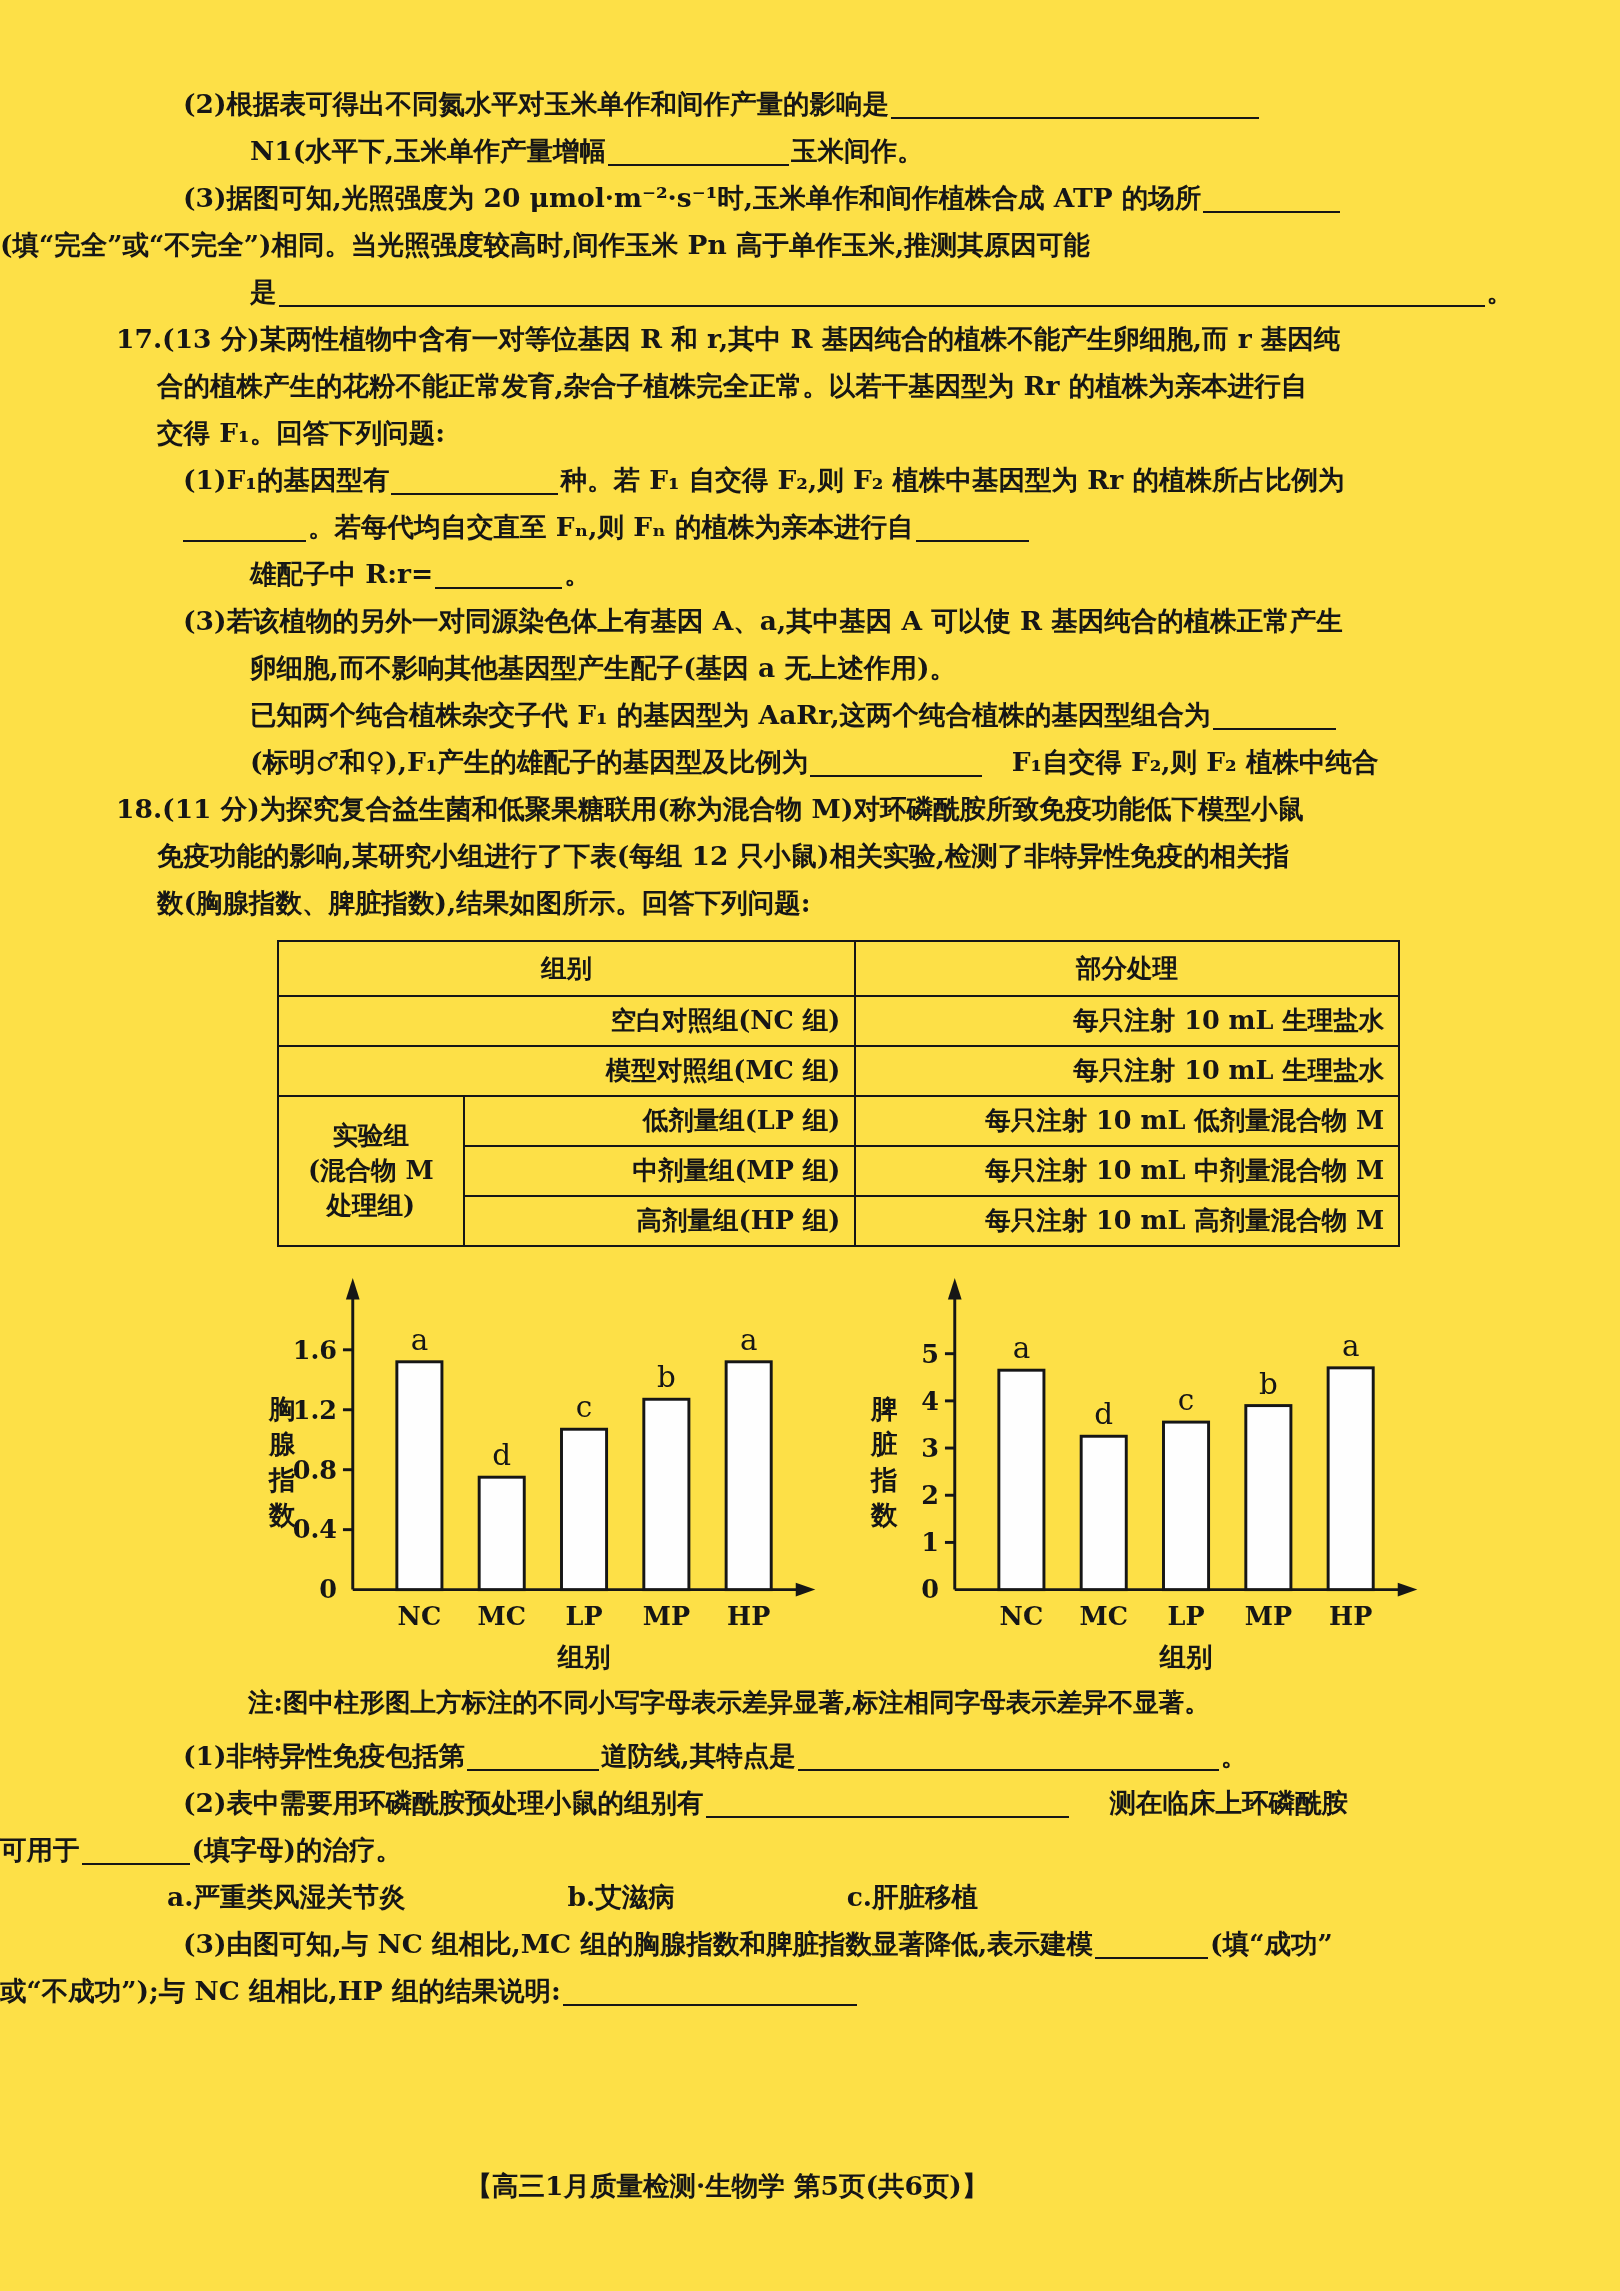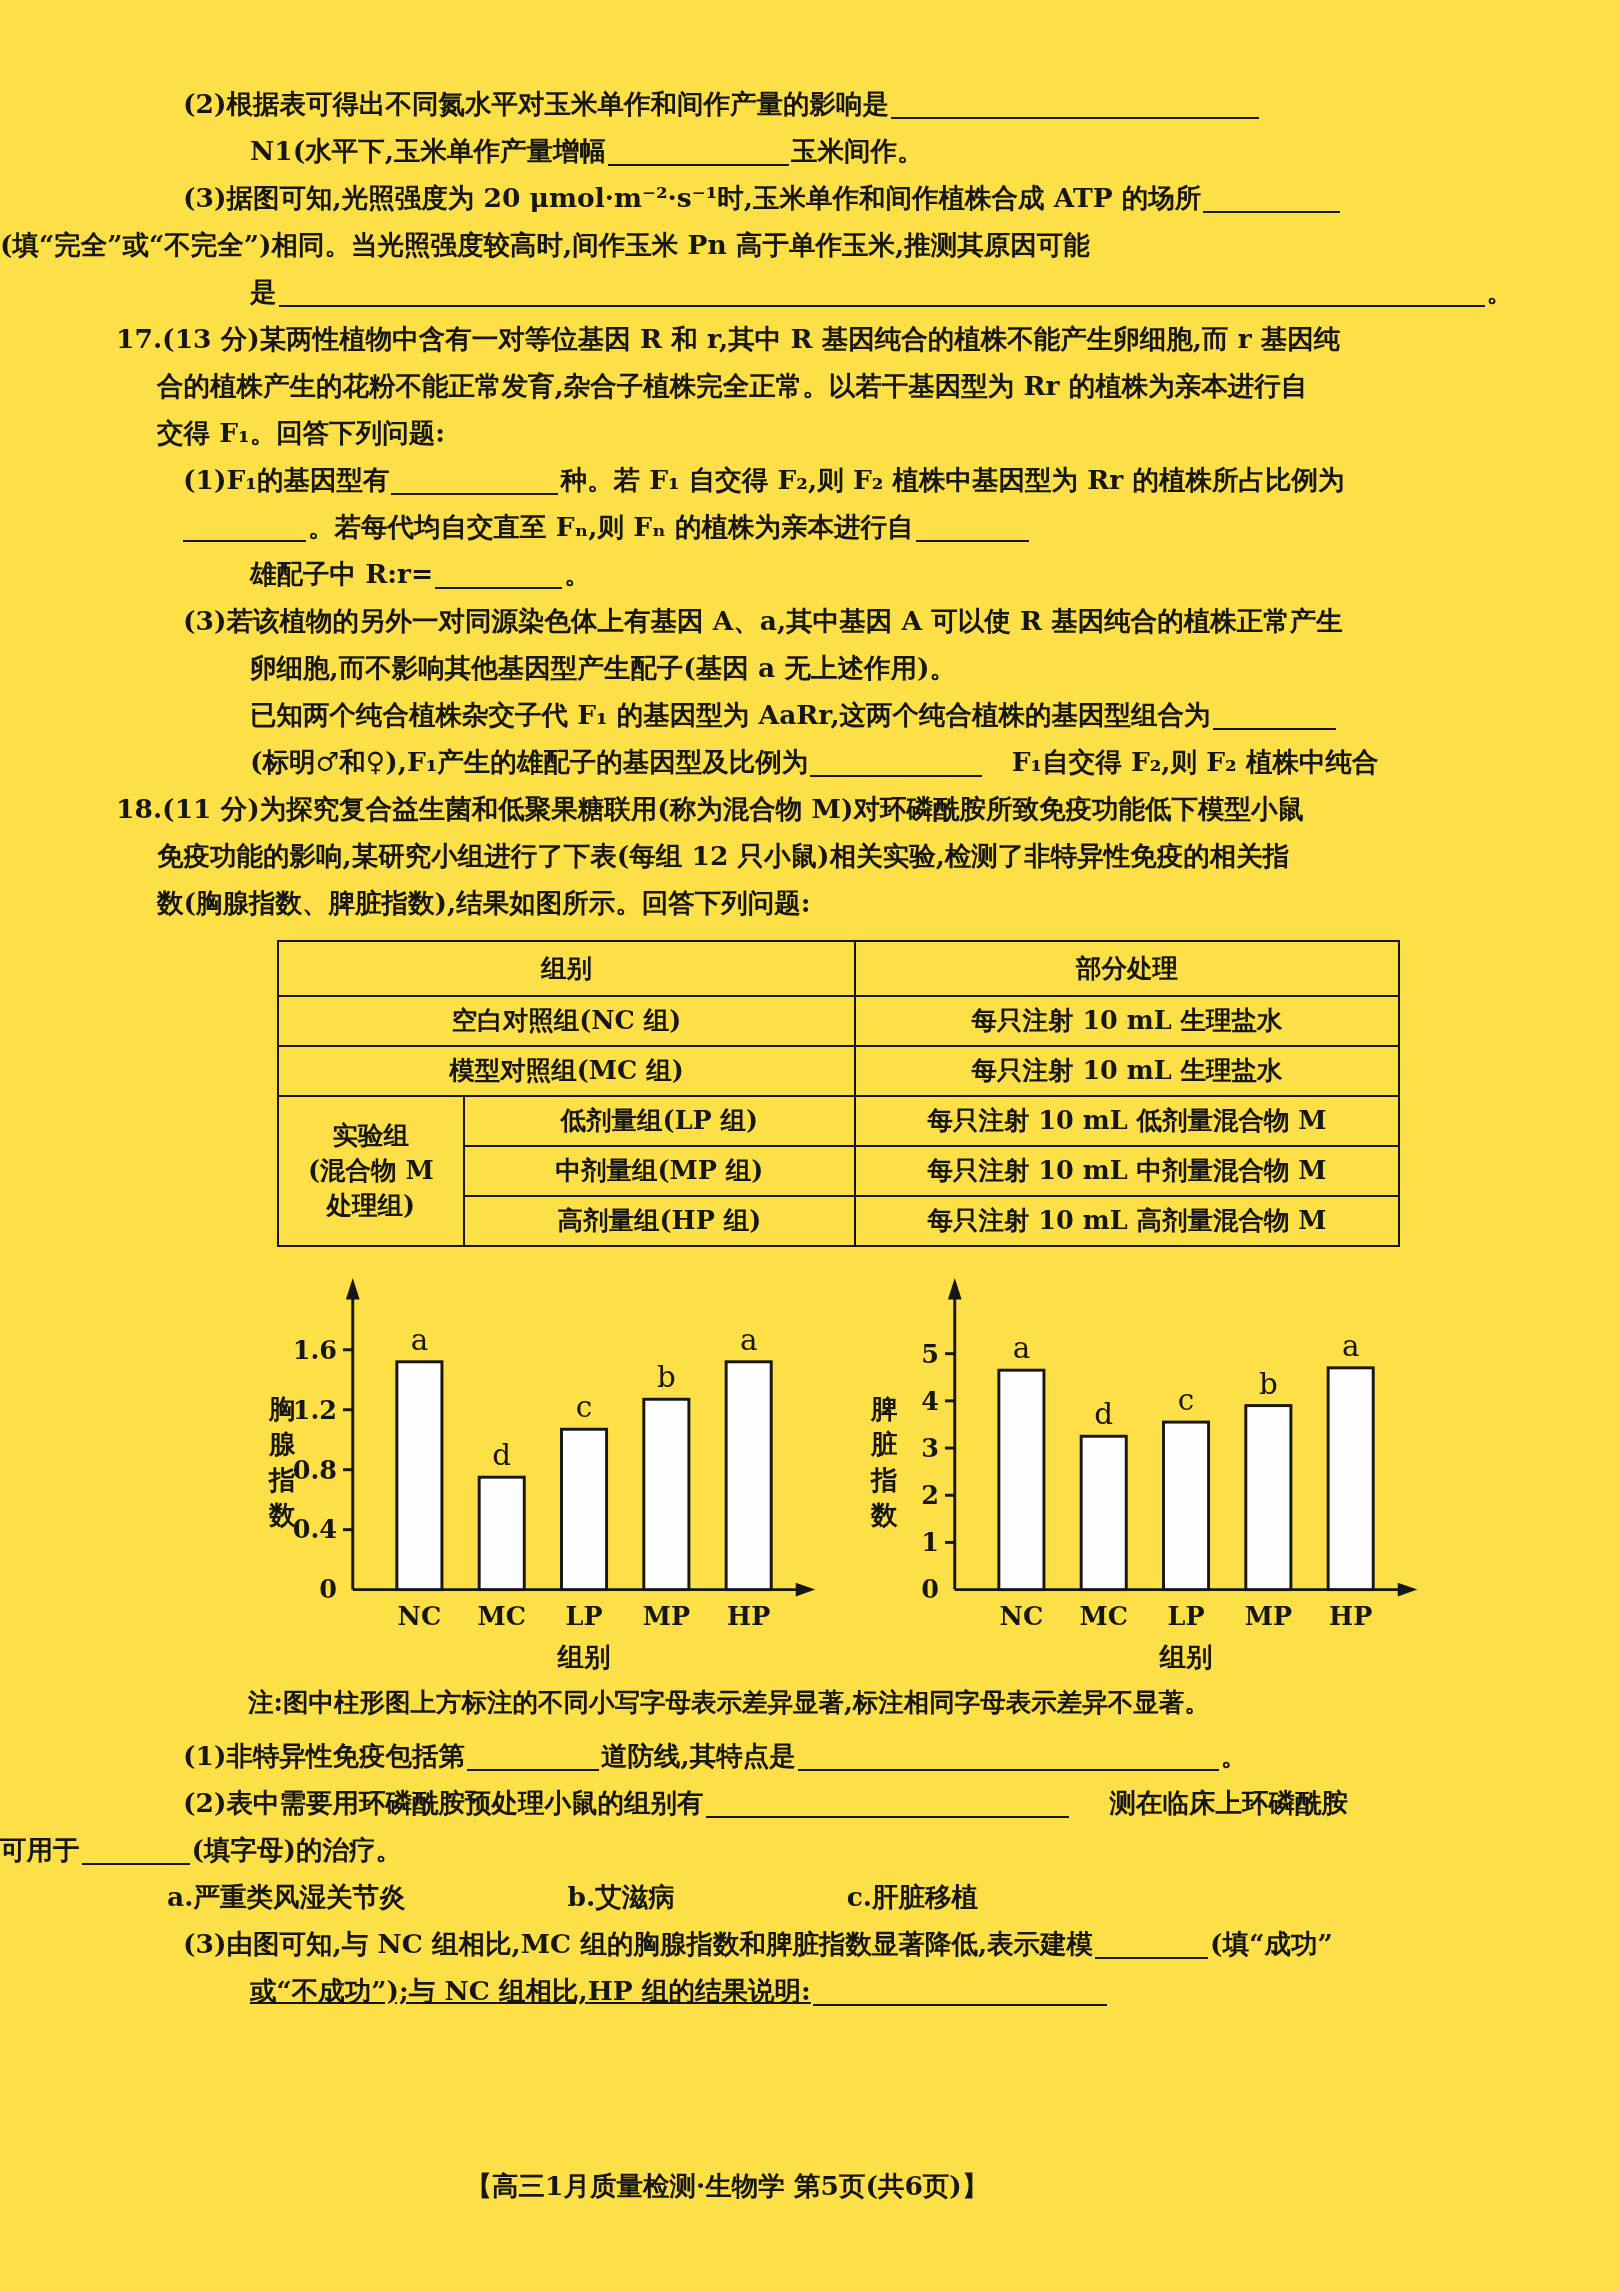--- a/index.html
+++ b/index.html
@@ -32,21 +32,21 @@
     border-collapse:collapse;
     width:1123px;
     font-size:25.5px;
     font-weight:600;
     color:#161616;
   }
   table.exam-table td {
     border:2.5px solid #161616;
     height:50px;
     padding:2px 13.7px;
-    text-align:center;
+    text-align:right;
   }
   table.exam-table tr.hdr td { text-align:center; height:55px; }
   td.expcell { text-align:center !important; line-height:35px; }
   .charts { display:flex; gap:13.7px; margin:17.6px 0 0 243px; }
   .charts svg text { font-family:"DejaVu Serif","Liberation Serif",serif; }
   .note { font-size:25.5px; font-weight:600; margin:3.9px 0 0 248px; white-space:nowrap; }
   #q18-questions { margin-top:11.8px; }
   .footer {
     position:absolute; top:2168px; left:-83px; width:100%;
     text-align:center; font-size:26.5px; font-weight:700;
@@ -198,20 +198,20 @@
   </div>
 
   <div class="note">注:图中柱形图上方标注的不同小写字母表示差异显著,标注相同字母表示差异不显著。</div>
 
   <section id="q18-questions">
       <div class="tline" style="margin-left: 183px;"><span>(1)非特异性免疫包括第</span><span class="blank" style="width: 132px;"></span><span>道防线,其特点是</span><span class="blank" style="width: 421px;"></span><span>。</span></div>
       <div class="tline" style="margin-left: 183px;"><span>(2)表中需要用环磷酰胺预处理小鼠的组别有</span><span class="blank" style="width: 363px;"></span><span class="spacer" style="width: 39px;"></span><span>测在临床上环磷酰胺</span></div>
       <div class="tline" style=""><span>可用于</span><span class="blank" style="width: 108px;"></span><span>(填字母)的治疗。</span></div>
       <div class="tline" style="margin-left: 167px;"><span>a.严重类风湿关节炎</span><span class="spacer" style="width: 162px;"></span><span>b.艾滋病</span><span class="spacer" style="width: 172px;"></span><span>c.肝脏移植</span></div>
       <div class="tline" style="margin-left: 183px;"><span>(3)由图可知,与 NC 组相比,MC 组的胸腺指数和脾脏指数显著降低,表示建模</span><span class="blank" style="width: 113px;"></span><span>(填“成功”</span></div>
-      <div class="tline" style="margin-left: 250px; text-decoration: underline;"><span>或“不成功”);与 NC 组相比,HP 组的结果说明:</span><span class="blank" style="width: 294px;"></span></div>
+      <div class="tline" style=""><span>或“不成功”);与 NC 组相比,HP 组的结果说明:</span><span class="blank" style="width: 294px;"></span></div>
     </section>
 
   <div class="footer">
     <span>【高三1月质量检测·生物学  第5页(共6页)】</span>
   </div>
 </div>
 
 
 </body></html>

